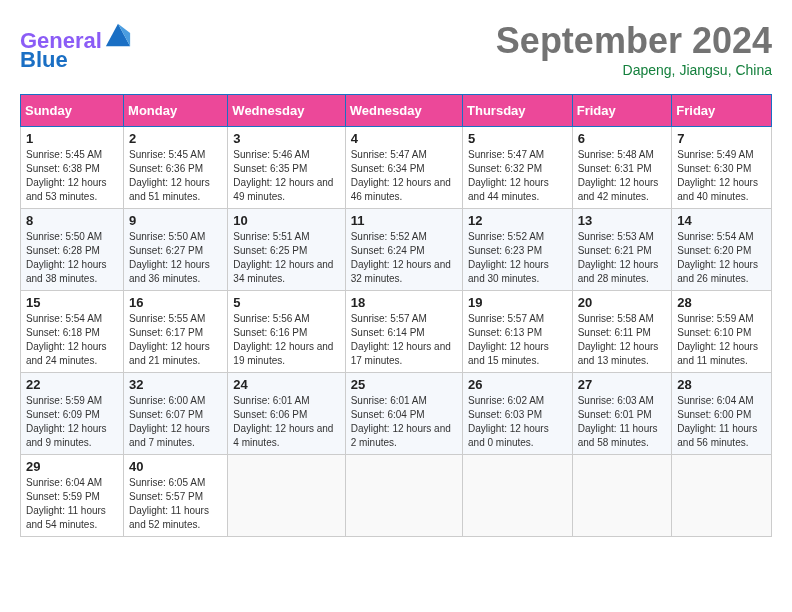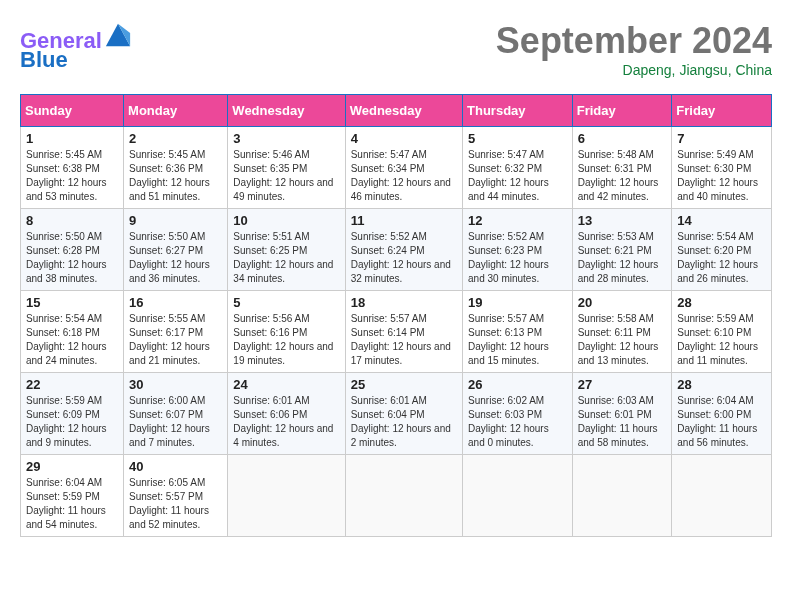--- a/index.html
+++ b/index.html
@@ -212,21 +212,21 @@
           <span class="day-num">28</span>
           <div class="day-info">Sunrise: 5:59 AM<br>Sunset: 6:10 PM<br>Daylight: 12 hours and 11 minutes.</div>
         </td>
       </tr>
       <tr>
         <td>
           <span class="day-num">22</span>
           <div class="day-info">Sunrise: 5:59 AM<br>Sunset: 6:09 PM<br>Daylight: 12 hours and 9 minutes.</div>
         </td>
         <td>
-          <span class="day-num">30</span>
+          <span class="day-num">32</span>
           <div class="day-info">Sunrise: 6:00 AM<br>Sunset: 6:07 PM<br>Daylight: 12 hours and 7 minutes.</div>
         </td>
         <td>
           <span class="day-num">24</span>
           <div class="day-info">Sunrise: 6:01 AM<br>Sunset: 6:06 PM<br>Daylight: 12 hours and 4 minutes.</div>
         </td>
         <td>
           <span class="day-num">25</span>
           <div class="day-info">Sunrise: 6:01 AM<br>Sunset: 6:04 PM<br>Daylight: 12 hours and 2 minutes.</div>
         </td>

